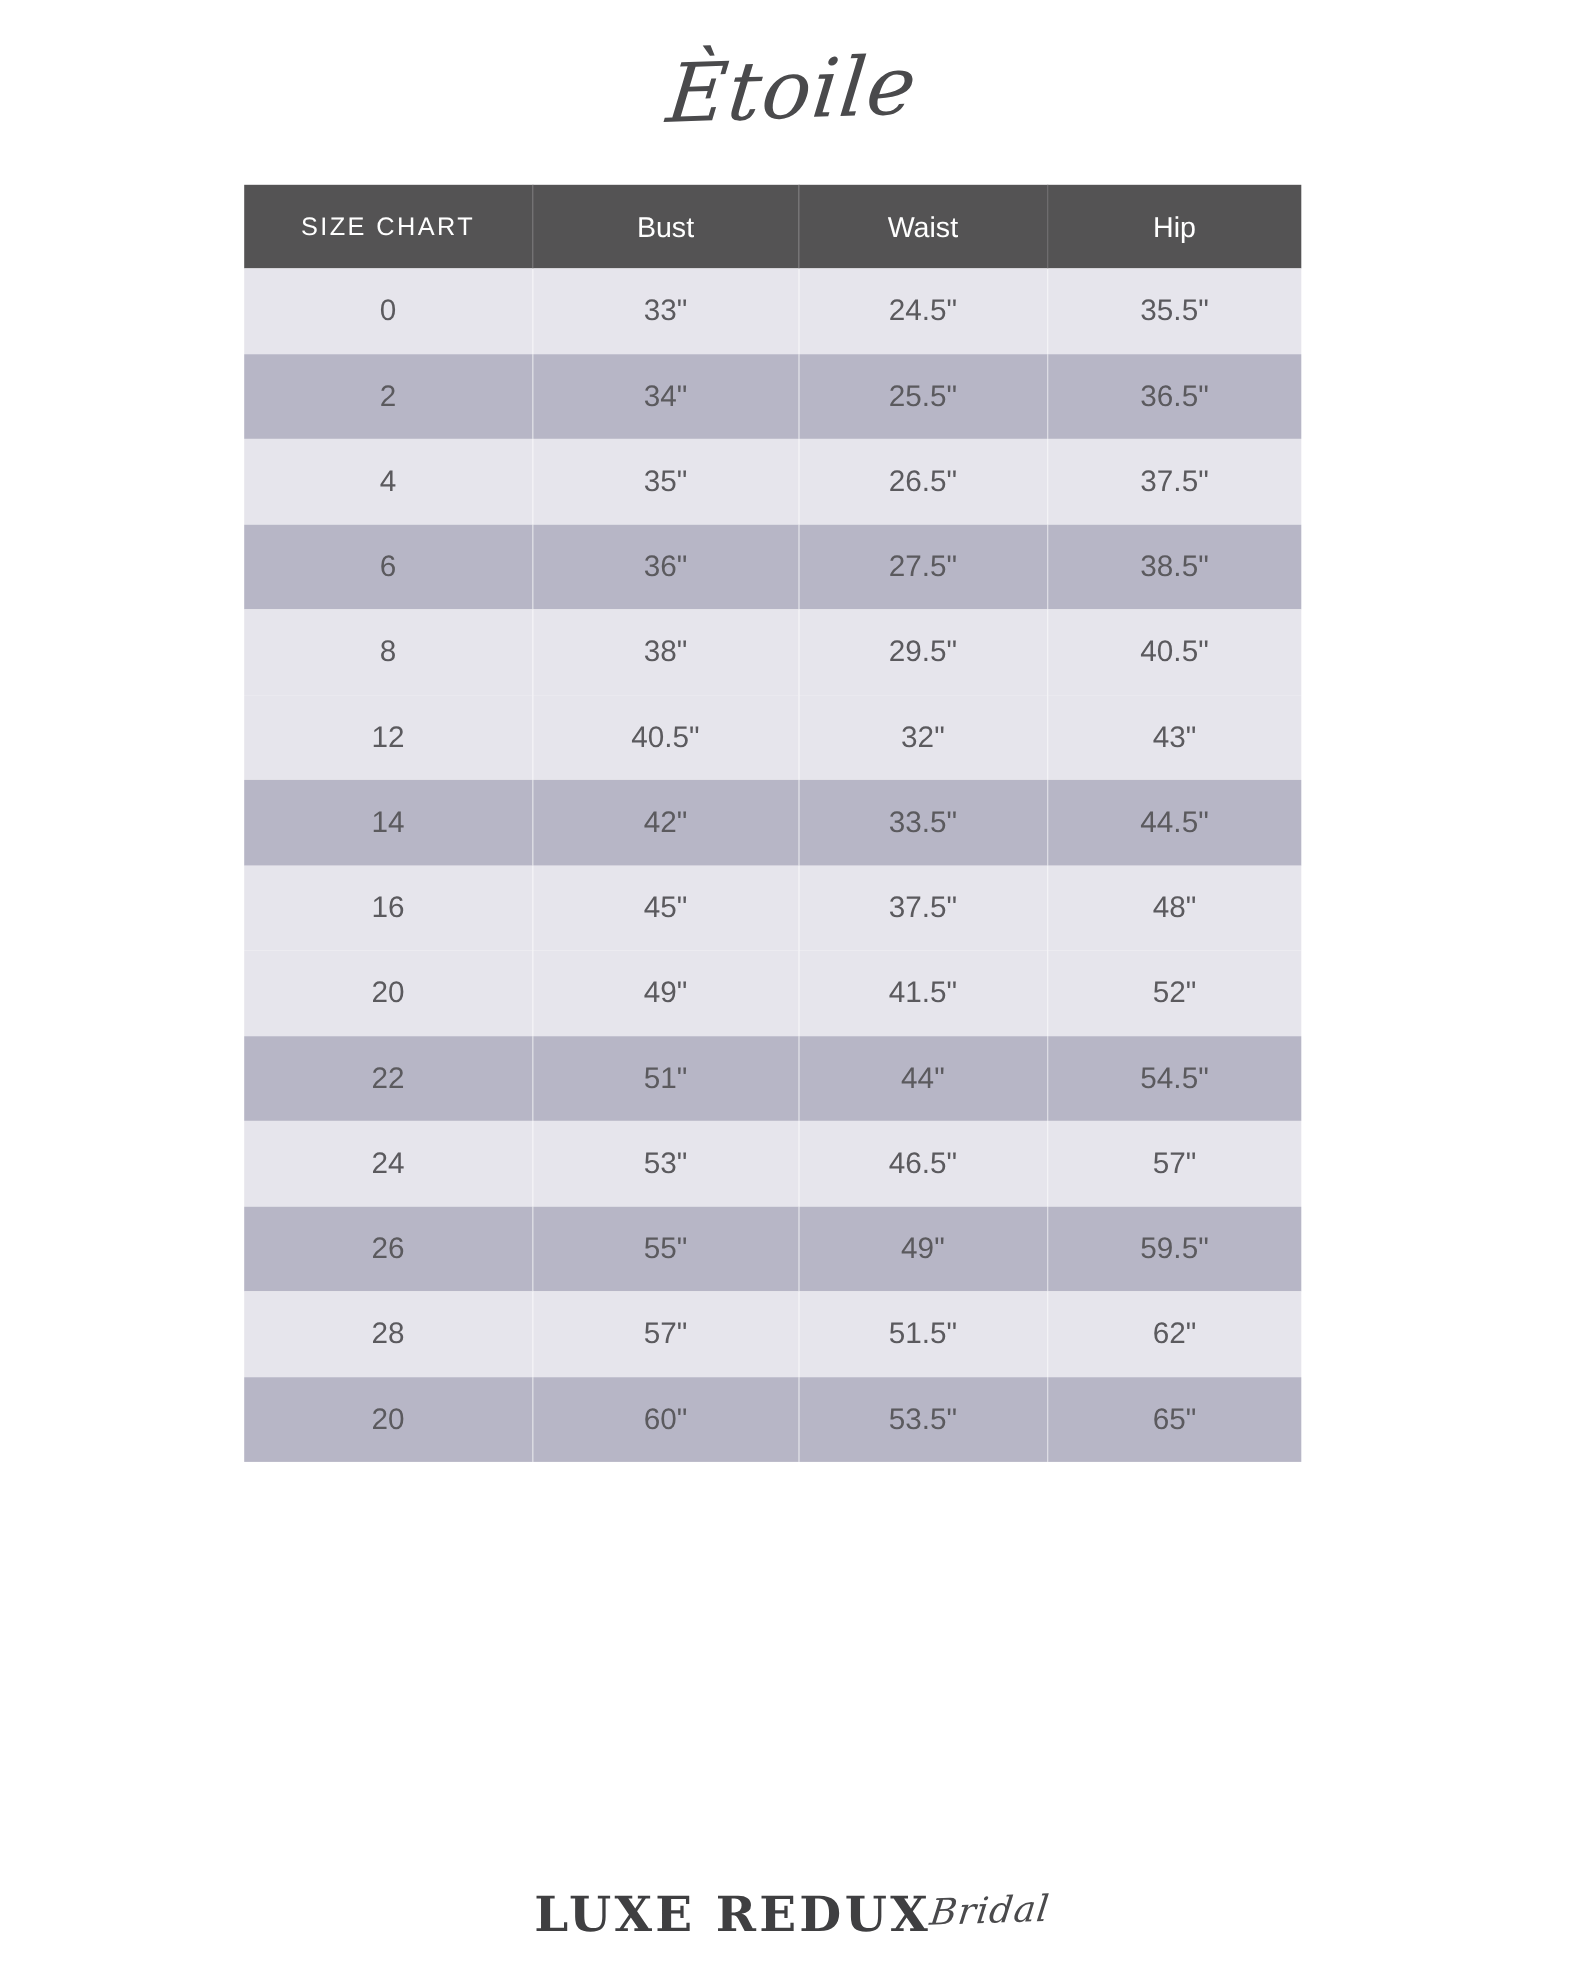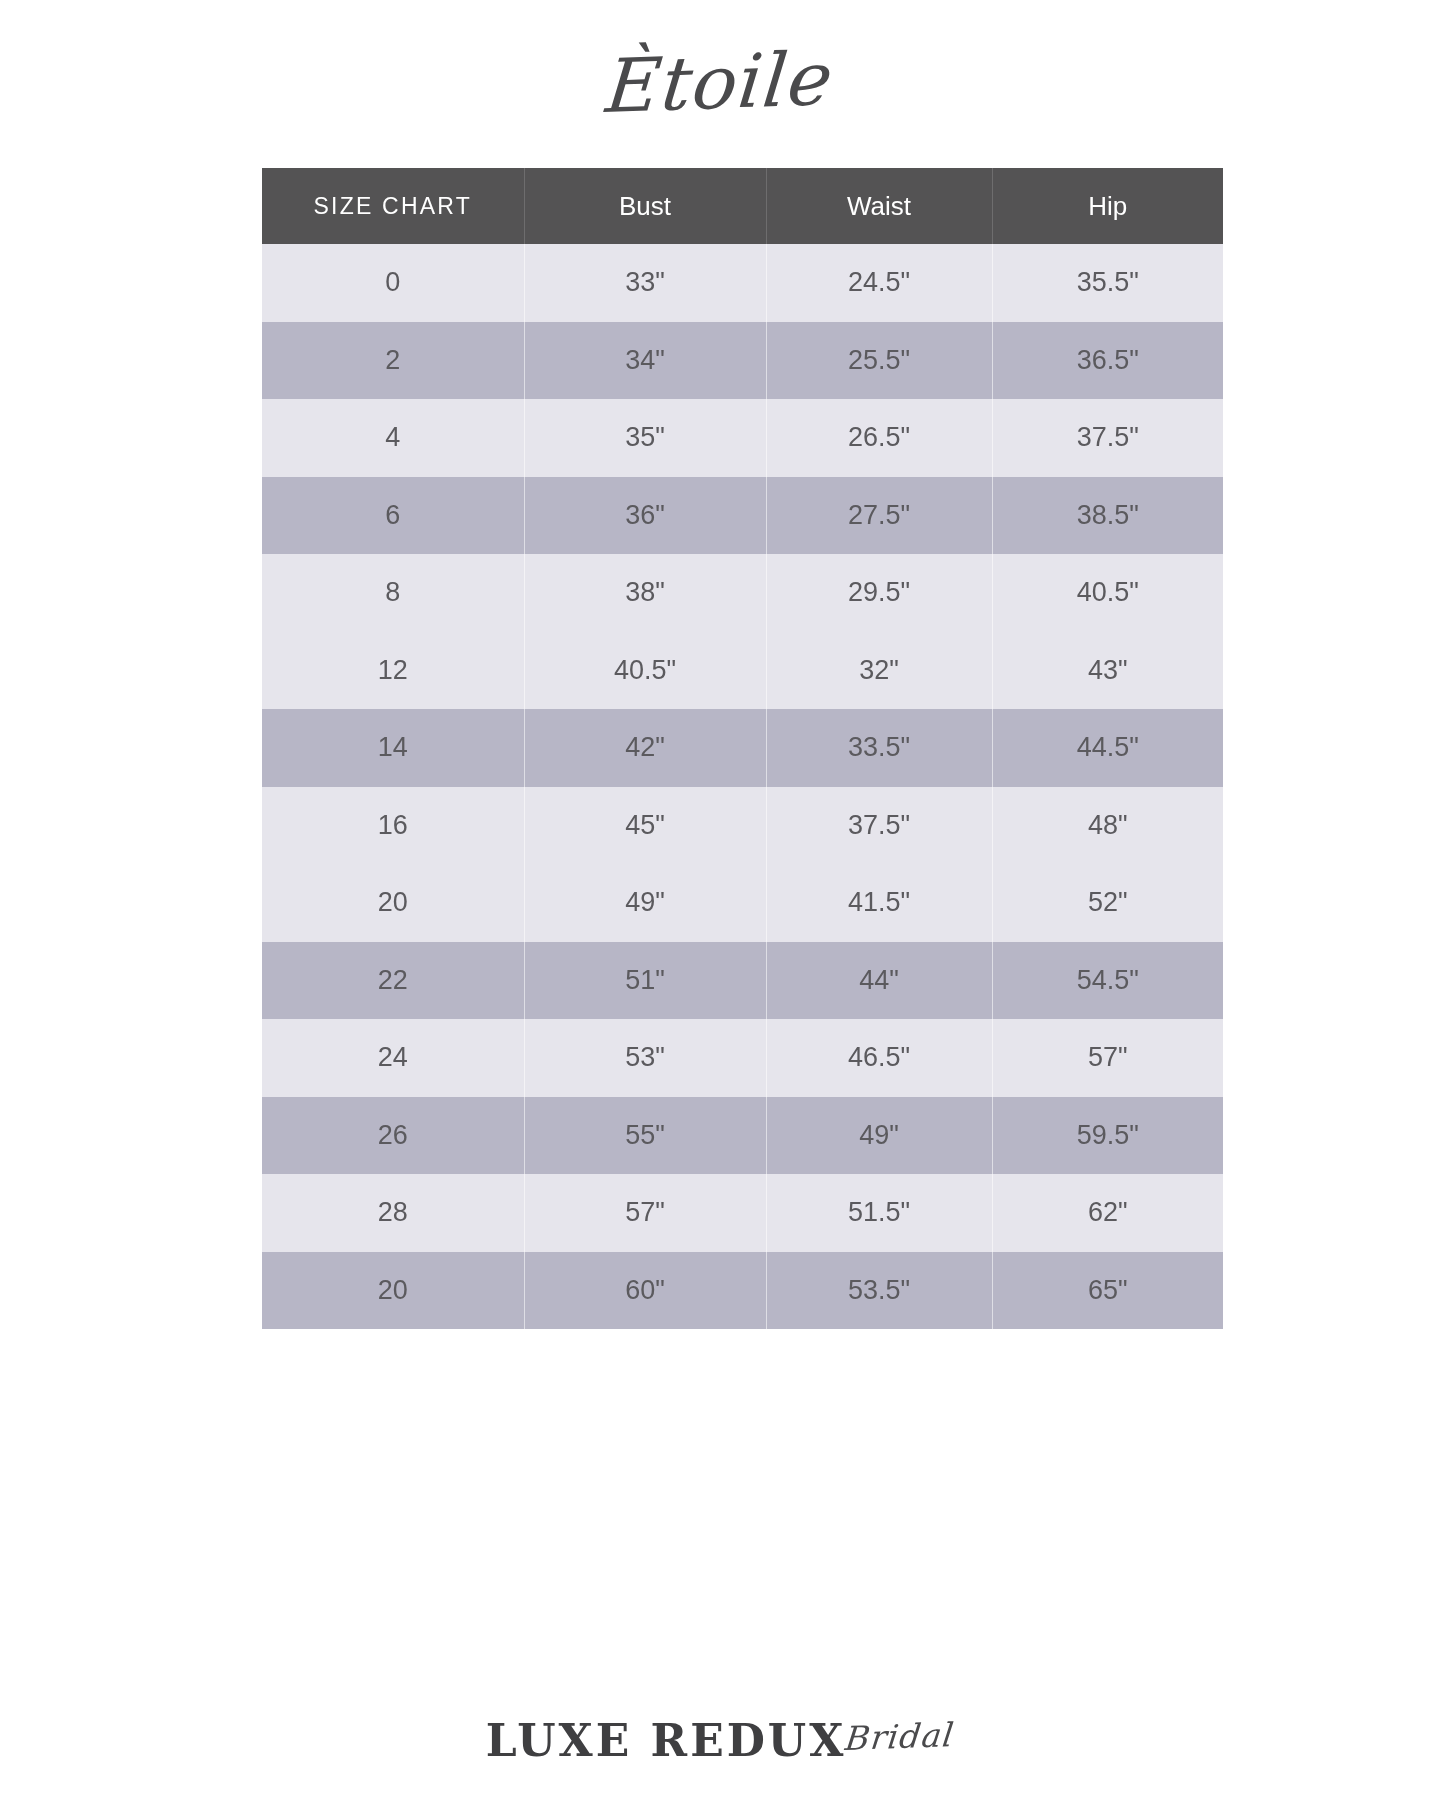--- a/index.html
+++ b/index.html
@@ -50,21 +50,20 @@
   .chart-wrap {
     position: absolute;
     top: 168px;
     left: 222px;
     width: 961px;
   }
   table.size-chart {
     border-collapse: collapse;
     width: 961px;
     table-layout: fixed;
-    margin-left: 40px;
   }
   table.size-chart col.c-size  { width: 262px; }
   table.size-chart col.c-bust  { width: 242px; }
   table.size-chart col.c-waist { width: 226px; }
   table.size-chart col.c-hip   { width: 231px; }
 
   table.size-chart thead th {
     background: #545354;
     color: #ffffff;
     height: 76px;

